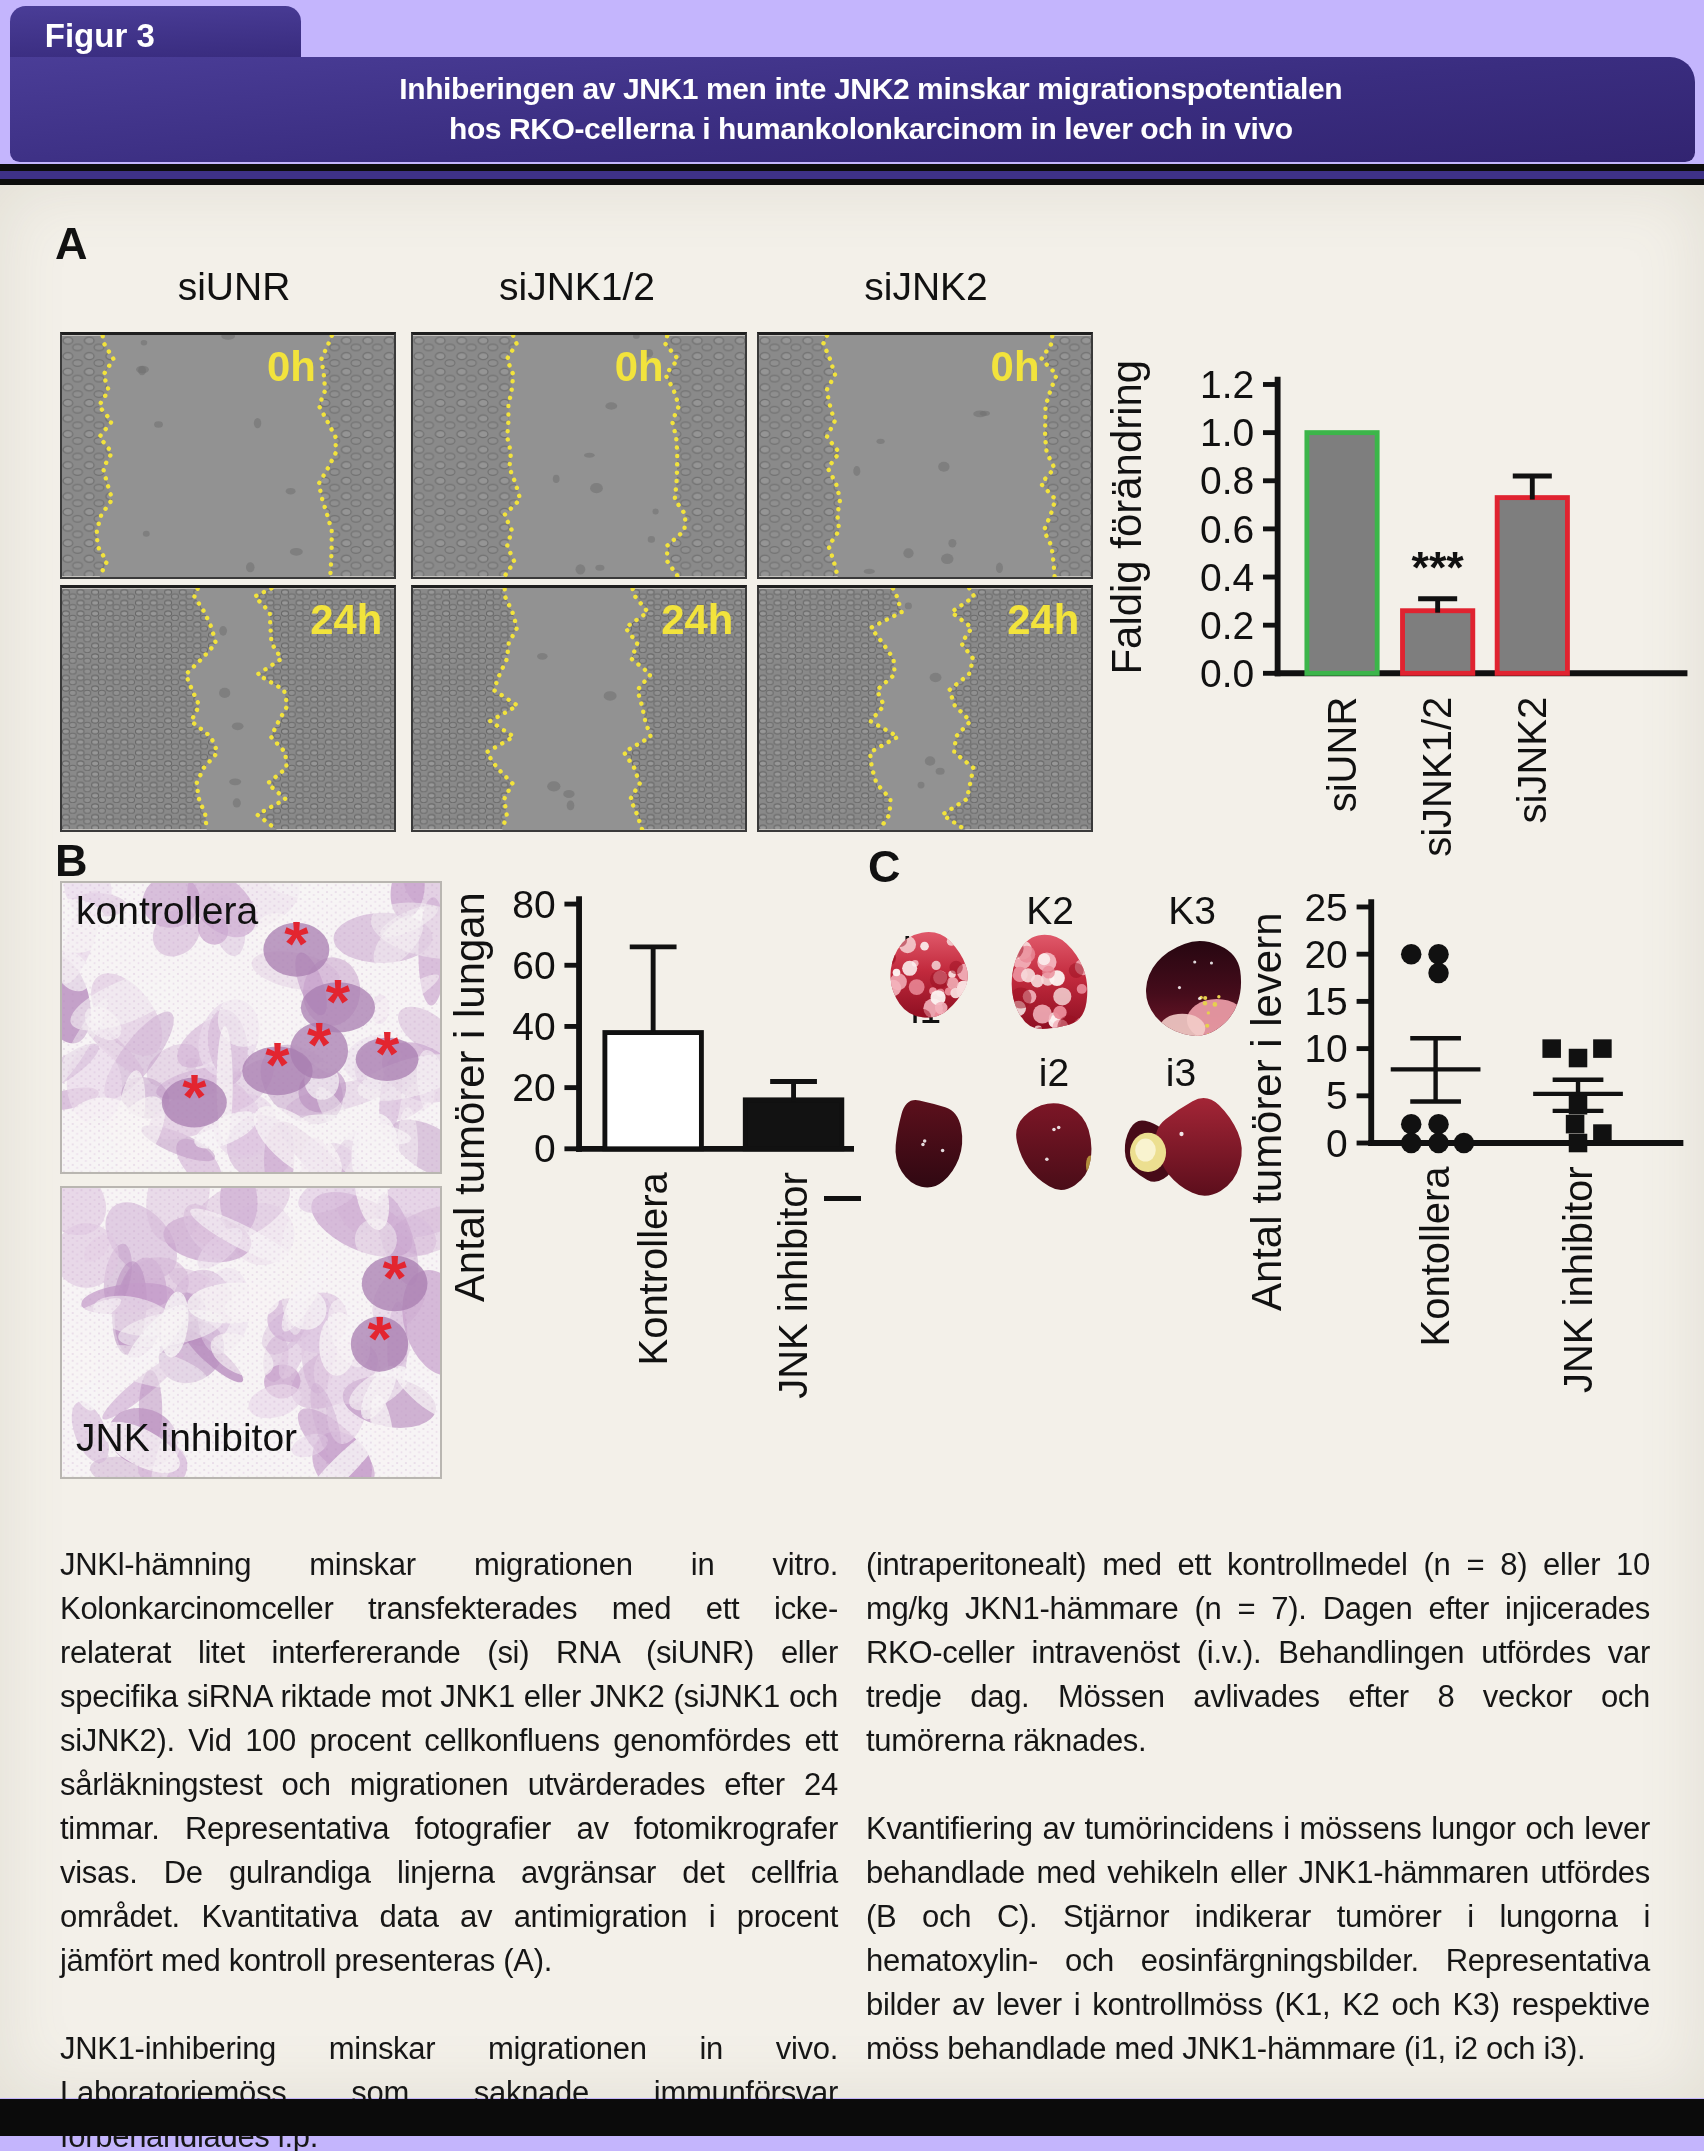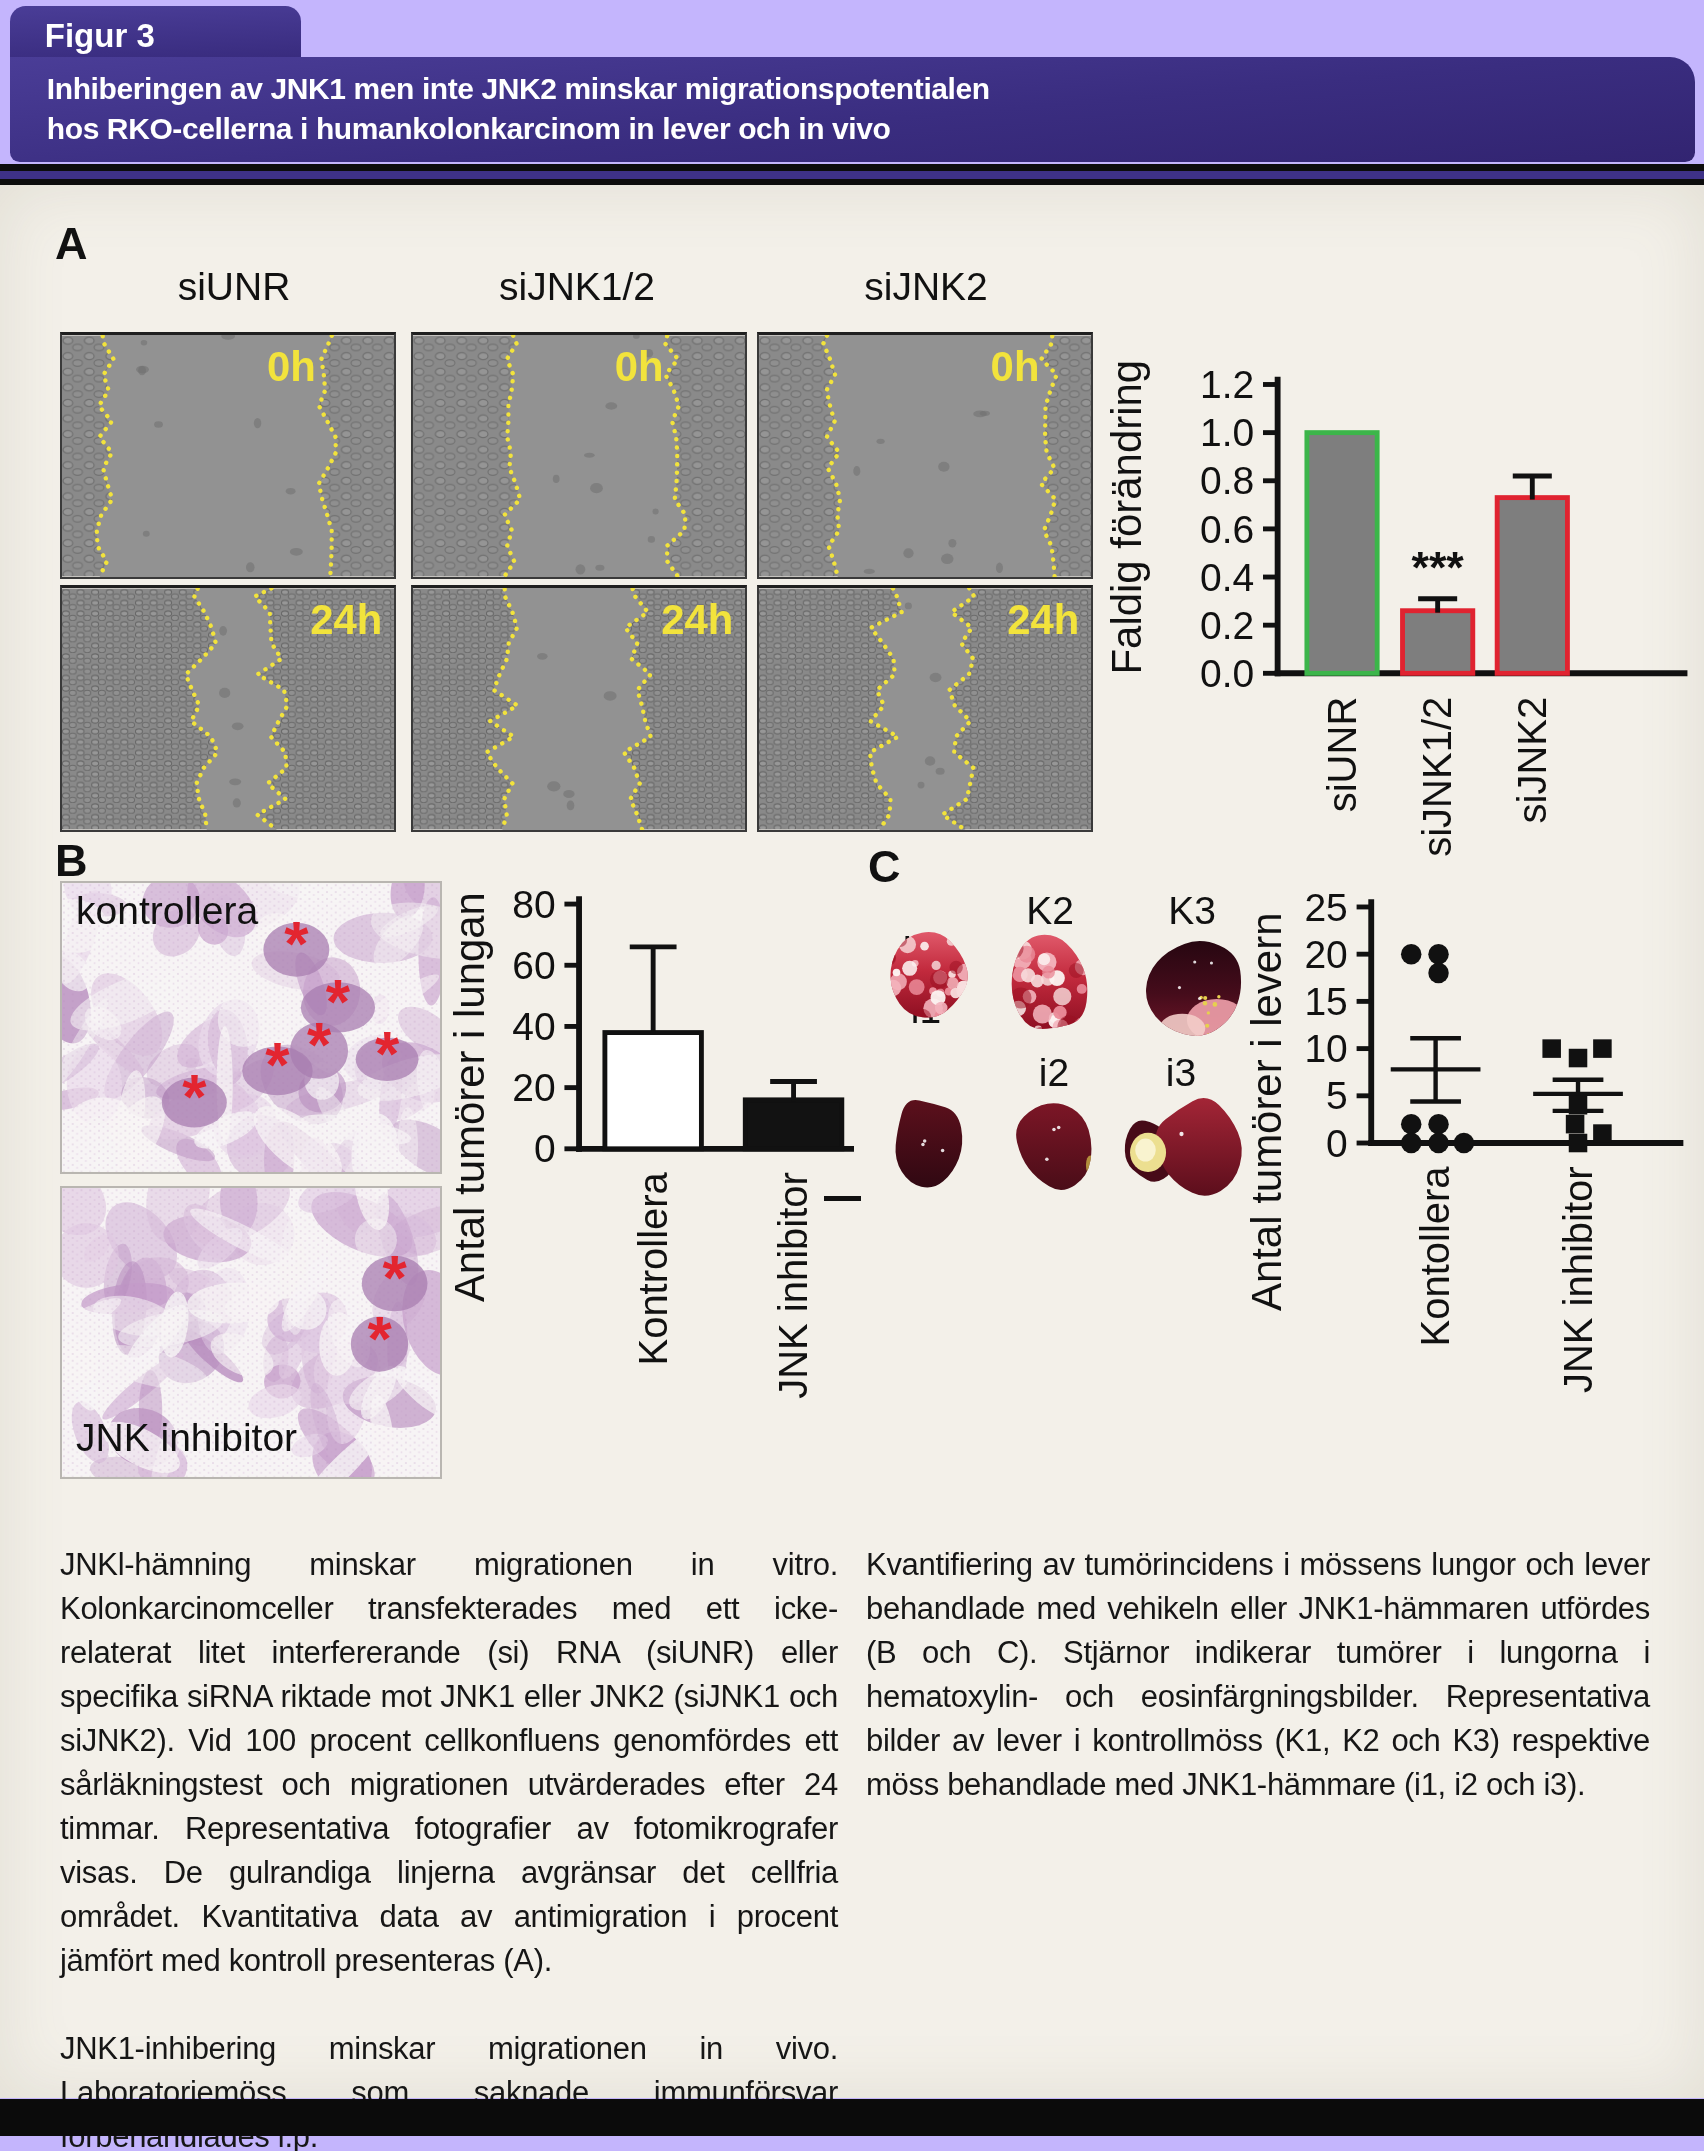--- a/index.html
+++ b/index.html
@@ -6,21 +6,21 @@
   .page{position:relative;width:1705px;height:2151px;background:#c4b5fd;overflow:hidden;
         font-family:Liberation Sans, sans-serif;color:#1b1b1b;}
 
   
   .fig-tab{position:absolute;left:9.8px;top:5.9px;width:291px;height:57px;box-sizing:border-box;
            background:linear-gradient(178deg,#4a3d97,#372a7c);border-radius:15.6px 15.6px 0 0;
            color:#ffffff;font-weight:bold;font-size:33px;line-height:60px;padding-left:35px;}
   .fig-header{position:absolute;left:9.8px;top:57px;width:1685px;height:105px;box-sizing:border-box;
            background:linear-gradient(175deg,#4a3d97 0%,#3a2d80 55%,#322471 100%);
            border-radius:0 25px 9.8px 9.8px;color:#ffffff;padding:11.7px 0 0 37px;}
-  .fig-header .t1,.fig-header .t2{font-weight:bold;font-size:30px;line-height:40px;letter-spacing:-0.4px;white-space:nowrap;}
+  .fig-header .t1,.fig-header .t2{font-weight:bold;font-size:30px;line-height:40px;letter-spacing:-0.4px;white-space:nowrap;text-align:center;}
   .stripe{position:absolute;left:0;width:1705px;}
   .s-b1{top:164px;height:6.8px;background:#0d0d0d;}
   .s-p {top:171px;height:8.8px;background:#3e3187;}
   .s-b2{top:179px;height:5.9px;background:#0d0d0d;}
 
   
   .body-bg{position:absolute;left:0;top:185px;width:1705px;height:1913px;background:#f3f0e9;
            box-shadow:inset 0 0 68px rgba(120,110,85,.14);}
   .footer-bar{position:absolute;left:0;top:2099px;width:1705px;height:37px;background:#0b0b0b;}
 
@@ -684,18 +684,19 @@
         <text transform="translate(346,308) rotate(-90)" text-anchor="end" font-size="41" fill="#111">JNK inhibitor</text>
         <text transform="translate(28,252) rotate(-90)" text-anchor="middle" font-size="43" fill="#111">Antal tumörer i levern</text>
       </svg>
     </div>
 
   <div class="cap-col col-left">
     <p>JNKl-hämning minskar migrationen in vitro. Kolonkarcinomceller transfekterades med ett icke-relaterat litet interfererande (si) RNA (siUNR) eller specifika siRNA riktade mot JNK1 eller JNK2 (siJNK1 och siJNK2). Vid 100 procent cellkonfluens genomfördes ett sårläkningstest och migrationen utvärderades efter 24 timmar. Representativa fotografier av fotomikrografer visas. De gulrandiga linjerna avgränsar det cellfria området. Kvantitativa data av antimigration i procent jämfört med kontroll presenteras (A).</p>
     <p>JNK1-inhibering minskar migrationen in vivo. Laboratoriemöss som saknade immunförsvar förbehandlades i.p.</p>
   </div>
   <div class="cap-col col-right">
+    <p>(intraperitonealt) med ett kontrollmedel (n = 8) eller 10 mg/kg JKN1-hämmare (n = 7). Dagen efter injicerades RKO-celler intravenöst (i.v.). Behandlingen utfördes var tredje dag. Mössen avlivades efter 8 veckor och tumörerna räknades.</p>
     <p>Kvantifiering av tumörincidens i mössens lungor och lever behandlade med vehikeln eller JNK1-hämmaren utfördes (B och C). Stjärnor indikerar tumörer i lungorna i hematoxylin- och eosinfärgningsbilder. Representativa bilder av lever i kontrollmöss (K1, K2 och K3) respektive möss behandlade med JNK1-hämmare (i1, i2 och i3).</p>
   </div>
 
   <div class="footer-bar"></div>
 </div>
 
 
 </body></html>

